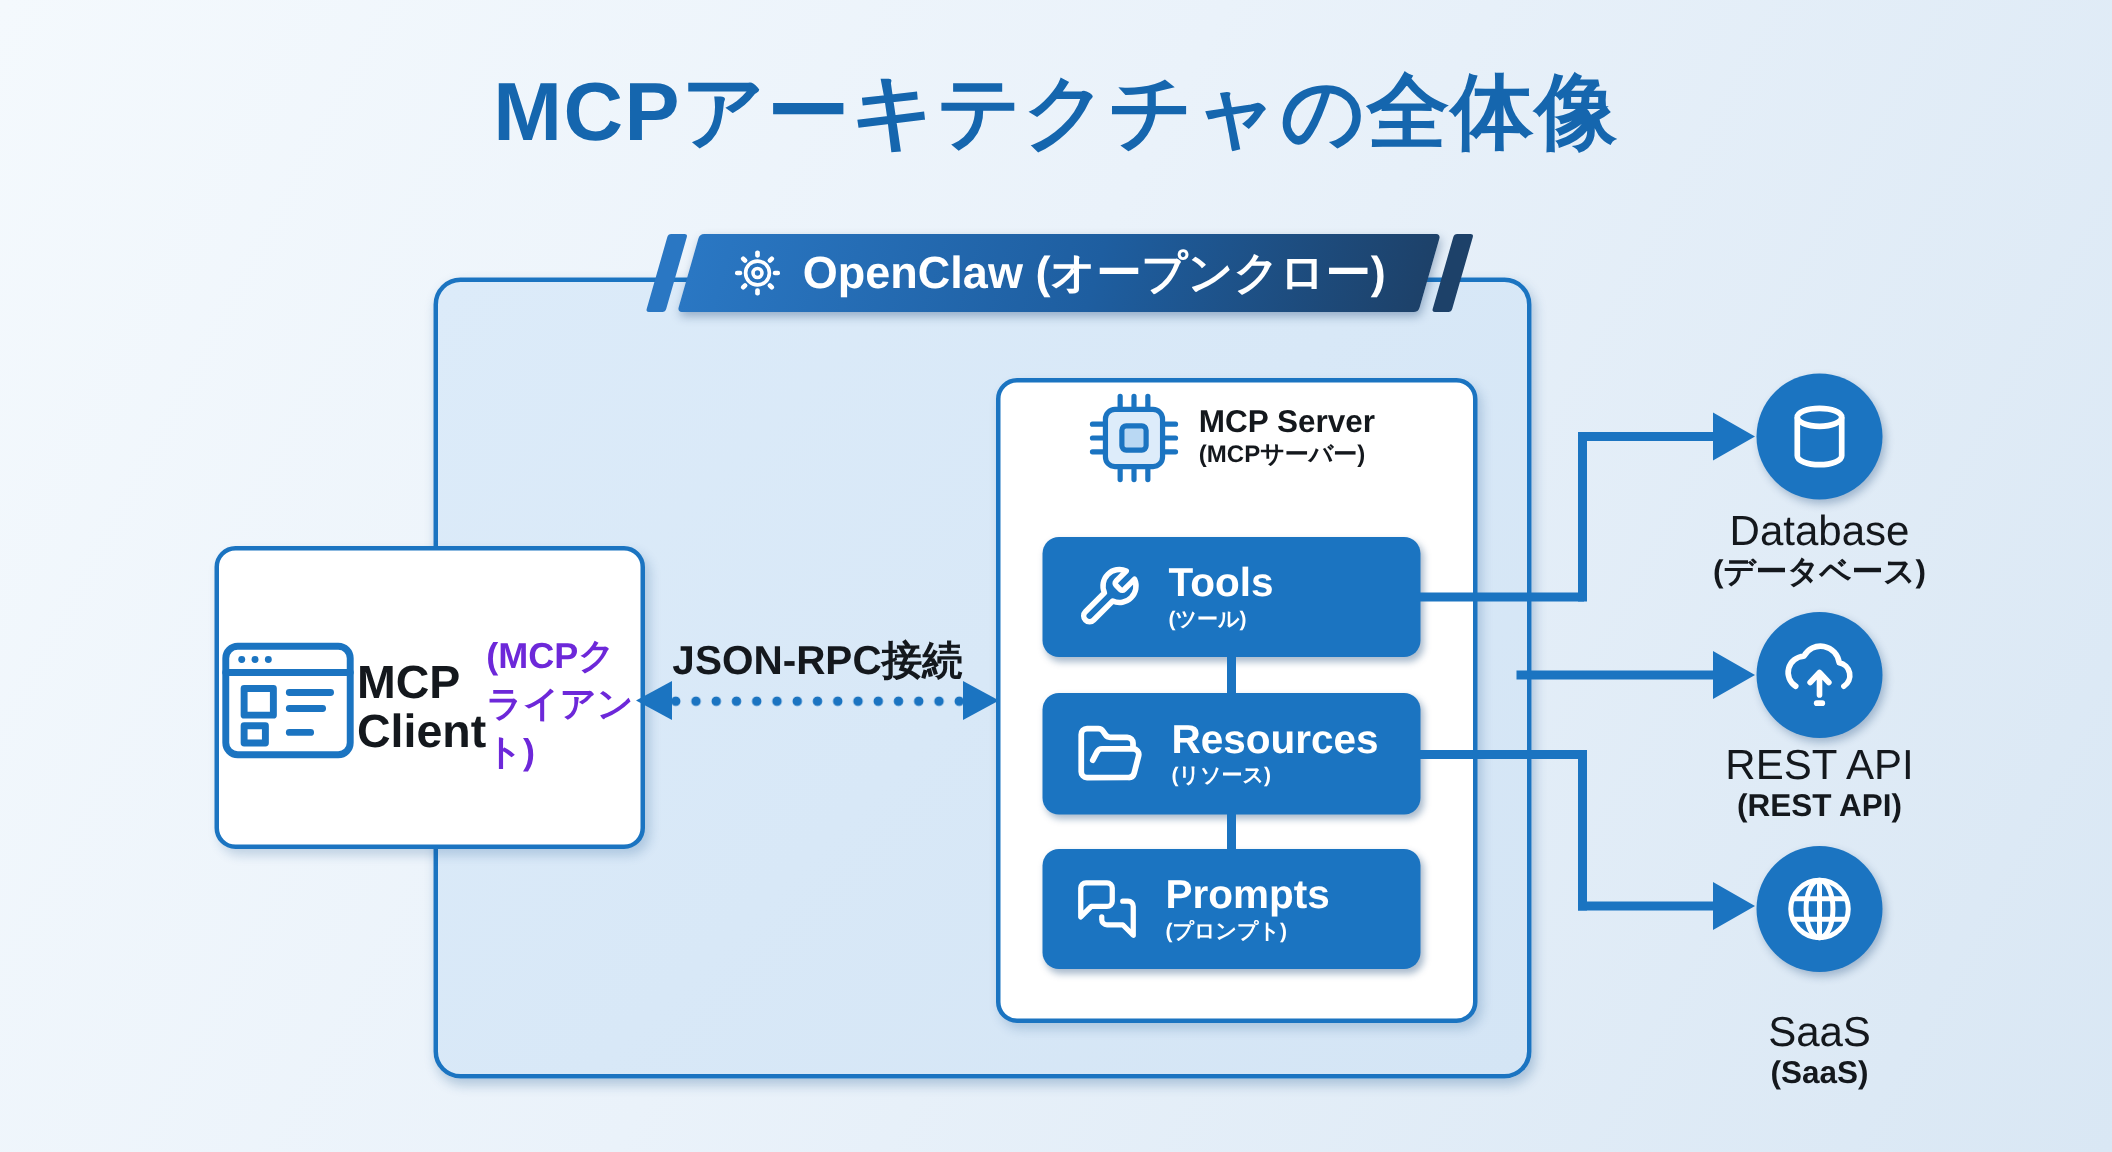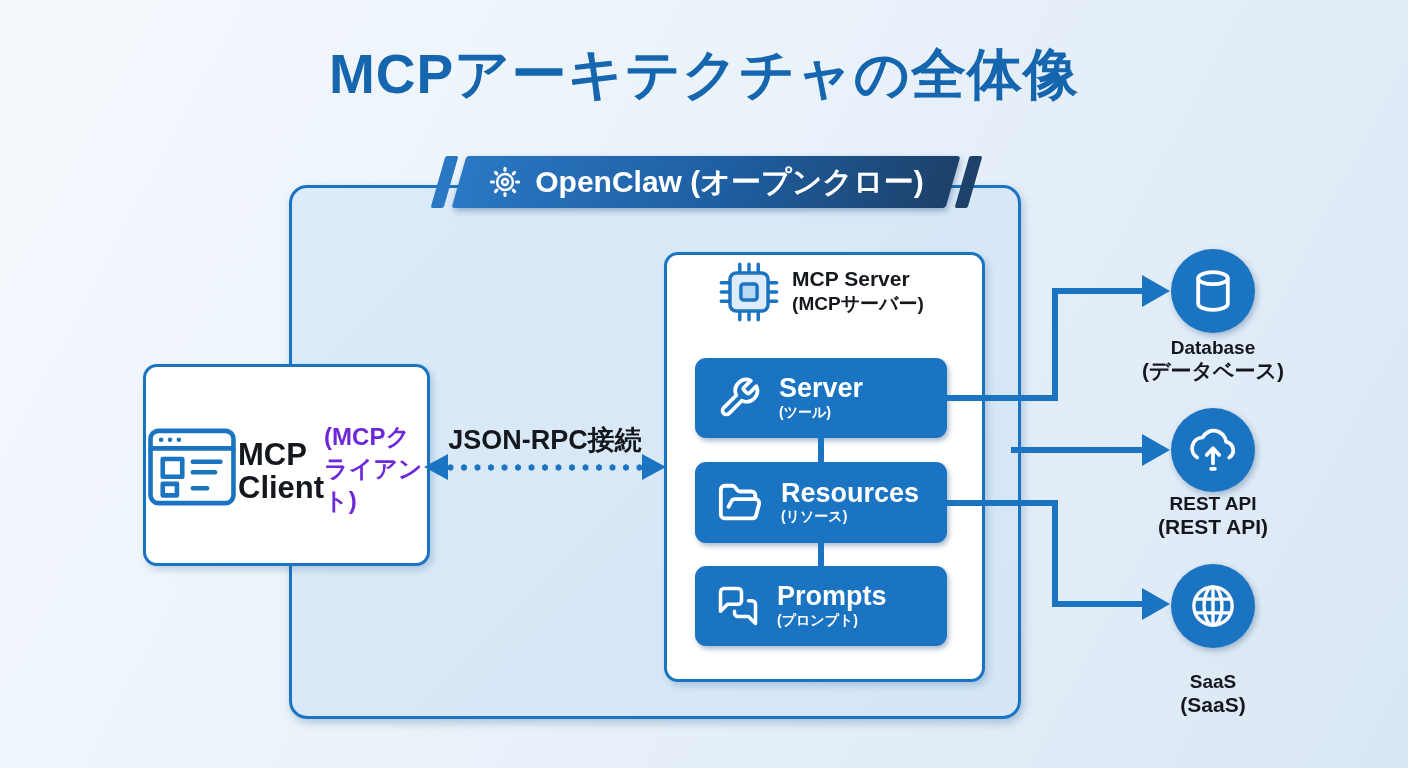--- a/index.html
+++ b/index.html
@@ -34,21 +34,21 @@
        box-shadow:3px 4px 7px rgba(23,82,140,.22);}
   .client-box{left:143px;top:364px;width:281px;height:192px;display:flex;flex-direction:row;
        align-items:center;justify-content:center;padding-top:4px;}
   .client-name{font-size:31px;font-weight:800;color:#14181d;margin-top:10px;line-height:1.05;}
   .client-sub{font-size:24px;font-weight:700;color:#6d28d9;margin-top:4px;}
   .server-box{left:664px;top:252px;width:315px;height:424px;}
   .server-header{position:absolute;left:664px;top:262px;width:315px;display:flex;align-items:center;
        justify-content:center;gap:13px;}
   .server-titles{display:flex;flex-direction:column;}
   .server-name{font-size:21px;font-weight:800;color:#14181d;line-height:1.1;}
-  .server-sub{font-size:19px;font-weight:700;color:#14181d;}
+  .server-sub{font-size:16px;font-weight:700;color:#14181d;}
   .block{position:absolute;left:695px;width:252px;background:var(--primary,#1b74c1);border-radius:11px;
        display:flex;align-items:center;padding-left:22px;gap:18px;box-sizing:border-box;
        box-shadow:2px 3px 5px rgba(12,60,112,.35);}
   .block-tools{top:358px;height:80px;}
   .block-resources{top:462px;height:81px;}
   .block-prompts{top:566px;height:80px;}
   .block-text{display:flex;flex-direction:column;color:#fff;}
   .block-label{font-size:27px;font-weight:800;line-height:1.1;}
   .block-sub{font-size:14px;font-weight:700;}
   .line{position:absolute;background:var(--primary,#1b74c1);}
@@ -60,21 +60,21 @@
        border-bottom:13.5px solid transparent;border-right:24px solid var(--primary,#1b74c1);}
   .dots{position:absolute;left:448px;top:462px;width:194px;height:11px;
        background-image:radial-gradient(circle,var(--primary,#1b74c1) 2.9px,transparent 3.4px);
        background-size:13.5px 11px;background-repeat:repeat-x;background-position:center;}
   .conn-label{position:absolute;left:408px;top:422px;width:274px;text-align:center;
        font-size:27px;font-weight:800;color:#14181d;}
   .node-circle{position:absolute;left:1171px;width:84px;height:84px;border-radius:50%;
        background:var(--primary,#1b74c1);display:flex;align-items:center;justify-content:center;
        box-shadow:2px 3px 6px rgba(12,60,112,.3);}
   .node-label{position:absolute;left:1078px;width:270px;text-align:center;color:#14181d;line-height:1.18;}
-  .node-label .nl{font-size:19px;font-weight:700;}
+  .node-label .nl{font-size:28px;font-weight:400;}
   .node-label .ns{font-size:21px;font-weight:700;}
 </style>
 </head>
 <body>
 
 <div class="stage">
 
   <div class="title">MCPアーキテクチャの全体像</div>
 
   <div class="container"></div>
@@ -146,21 +146,21 @@
     </div>
   </div>
 
   <div class="block block-tools">
     <span style="display:flex;">
       <svg viewBox="0 0 24 24" width="44" height="44">
         <path d="M14.7 6.3a1 1 0 0 0 0 1.4l1.6 1.6a1 1 0 0 0 1.4 0l3.77-3.77a6 6 0 0 1-7.94 7.94l-6.91 6.91a2.12 2.12 0 0 1-3-3l6.91-6.91a6 6 0 0 1 7.94-7.94l-3.76 3.76z" fill="none" stroke="#fff" stroke-width="2" stroke-linecap="round" stroke-linejoin="round"></path>
       </svg>
     </span>
     <div class="block-text">
-      <span class="block-label">Server</span>
+      <span class="block-label">Tools</span>
       <span class="block-sub">(ツール)</span>
     </div>
   </div>
 
   <div class="block block-resources">
     <span style="display:flex;">
       <svg viewBox="0 0 24 24" width="46" height="46">
         <path d="m6 14 1.5-2.9A2 2 0 0 1 9.24 10H20a2 2 0 0 1 1.94 2.5l-1.54 6a2 2 0 0 1-1.95 1.5H4a2 2 0 0 1-2-2V5a2 2 0 0 1 2-2h3.9a2 2 0 0 1 1.69.9l.81 1.2a2 2 0 0 0 1.67.9H18a2 2 0 0 1 2 2v2" fill="none" stroke="#fff" stroke-width="2" stroke-linecap="round" stroke-linejoin="round"></path>
       </svg>
     </span>

